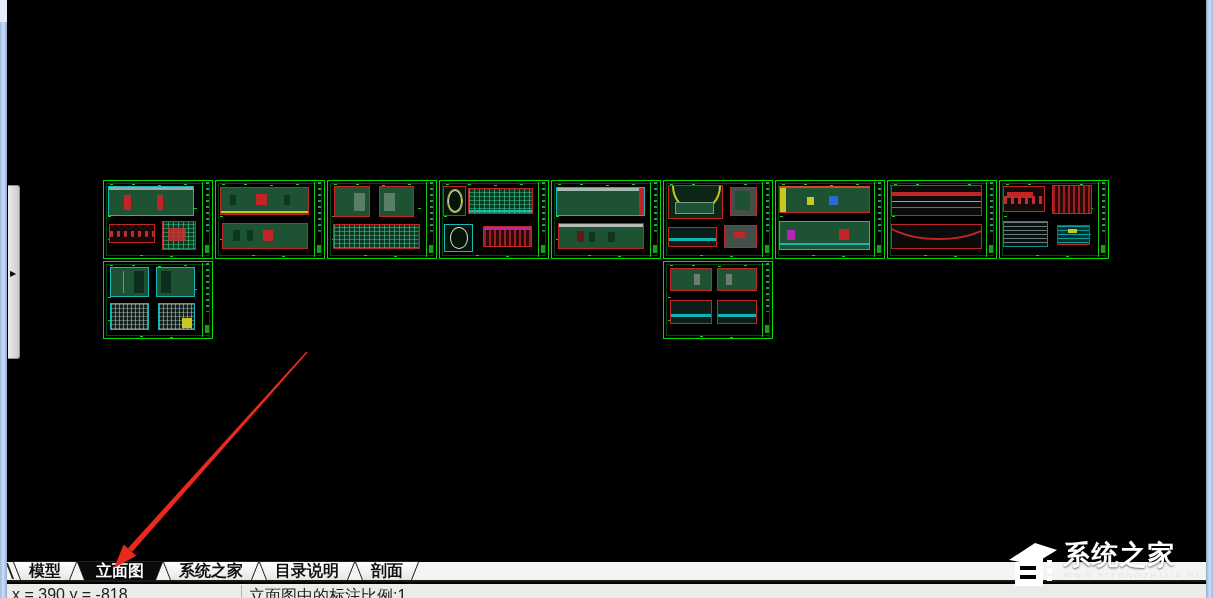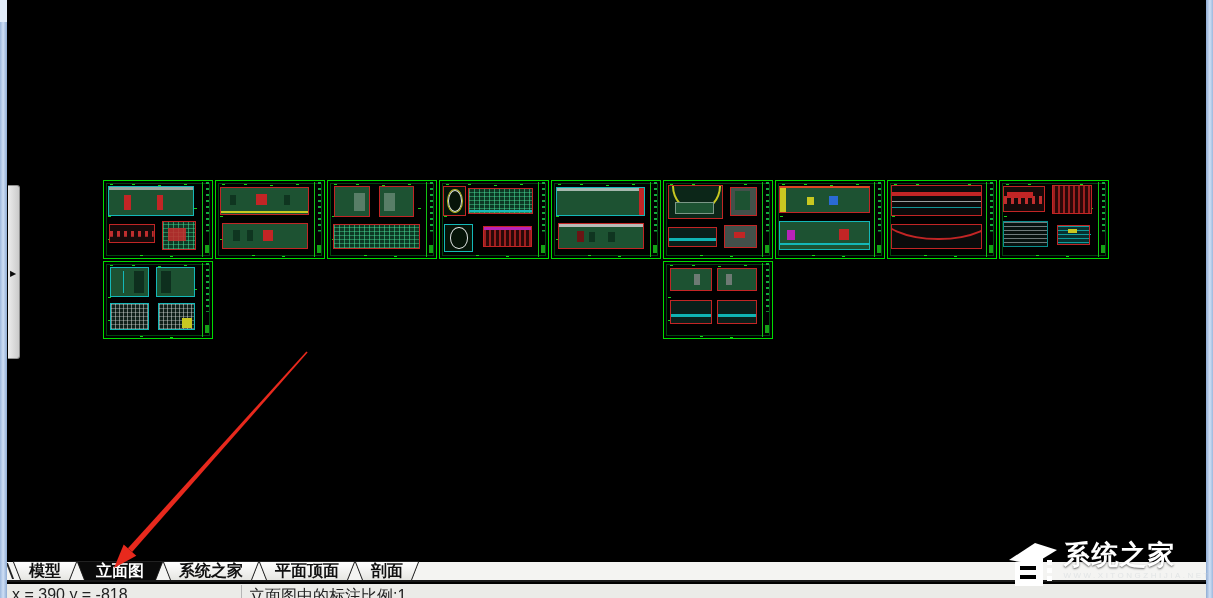--- a/index.html
+++ b/index.html
@@ -230,21 +230,21 @@
   <svg id="arrow-svg" class="arrow-svg" width="1213" height="598">
     <polygon id="arrow-shaft" points="306.4,351.5 307.6,352.5 132.1,552.0 127.9,548.2" fill="#e8291d"></polygon>
     <polygon id="arrow-head" points="114.0,568.0 123.7,544.4 136.3,555.8" fill="#e8291d"></polygon>
   </svg>
 
   <div class="side-handle">
     <div class="tri">▶</div>
   </div>
 
   <div class="tabbar">
-    <span id="tabs"><span class="tabwrap"><span class="tab">模型</span></span><span class="tabwrap"><span class="tab active">立面图</span></span><span class="tabwrap"><span class="tab">系统之家</span></span><span class="tabwrap"><span class="tab">平面顶面</span></span><span class="tabwrap"><span class="tab">剖面</span></span></span>
+    <span id="tabs"><span class="tabwrap"><span class="tab">模型</span></span><span class="tabwrap"><span class="tab active">立面图</span></span><span class="tabwrap"><span class="tab">系统之家</span></span><span class="tabwrap"><span class="tab">目录说明</span></span><span class="tabwrap"><span class="tab">剖面</span></span></span>
   </div>
 
   <div class="statusbar">
     <span class="coords">x = 390 y = -818</span>
     <span class="sep"></span>
     <span class="scale">立面图中的标注比例:1</span>
   </div>
 
   <div class="win-border left">
       <span class="cap"></span>

